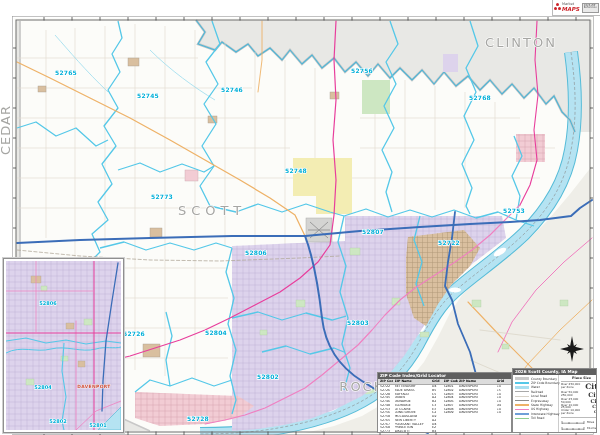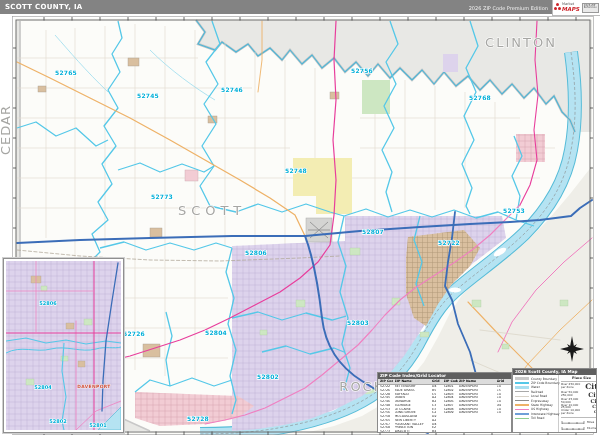--- a/index.html
+++ b/index.html
@@ -220,24 +220,20 @@
         <text x="256" y="255" class="zip-t" text-anchor="middle">52806</text>
         <text x="449" y="245" class="zip-t" text-anchor="middle">52722</text>
         <text x="216" y="335" class="zip-t" text-anchor="middle">52804</text>
         <text x="358" y="325" class="zip-t" text-anchor="middle">52803</text>
         <text x="268" y="379" class="zip-t" text-anchor="middle">52802</text>
         <text x="134" y="336" class="zip-t" text-anchor="middle">52726</text>
         <text x="198" y="421" class="zip-t" text-anchor="middle">52728</text>
       </g>
   </svg>
 
-  <div id="hdr">
-    <span class="ttl">SCOTT COUNTY, IA</span>
-    <span class="ed">2026 ZIP Code Premium Edition</span>
-  </div>
   <div id="logo">
     <span class="dots">
         <i></i>
         <i></i>
         <i></i>
       </span>
     <span class="bt">
       <span class="b1">Market</span>
       <span class="b2">MAPS</span>
     </span>

